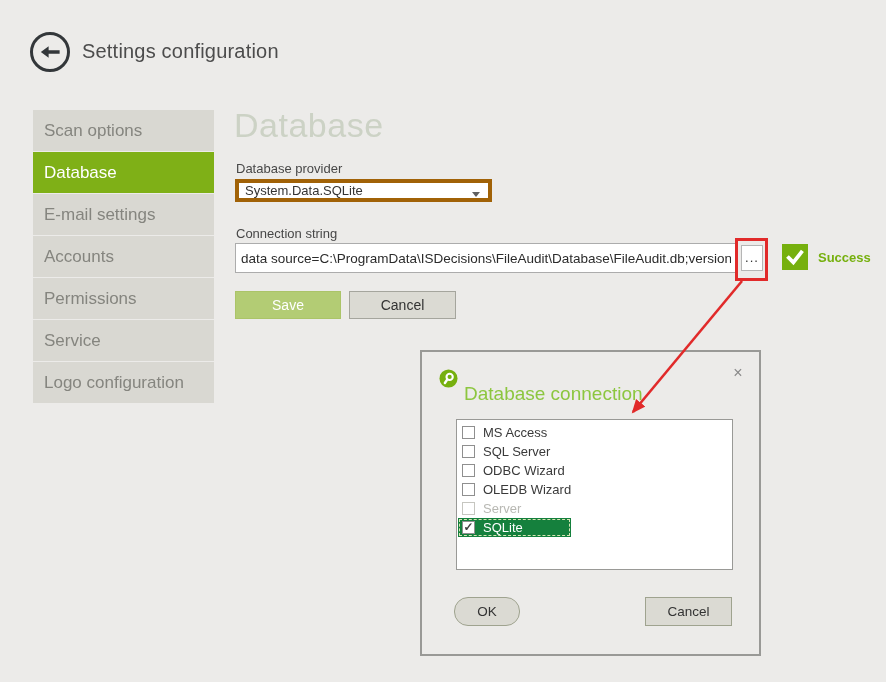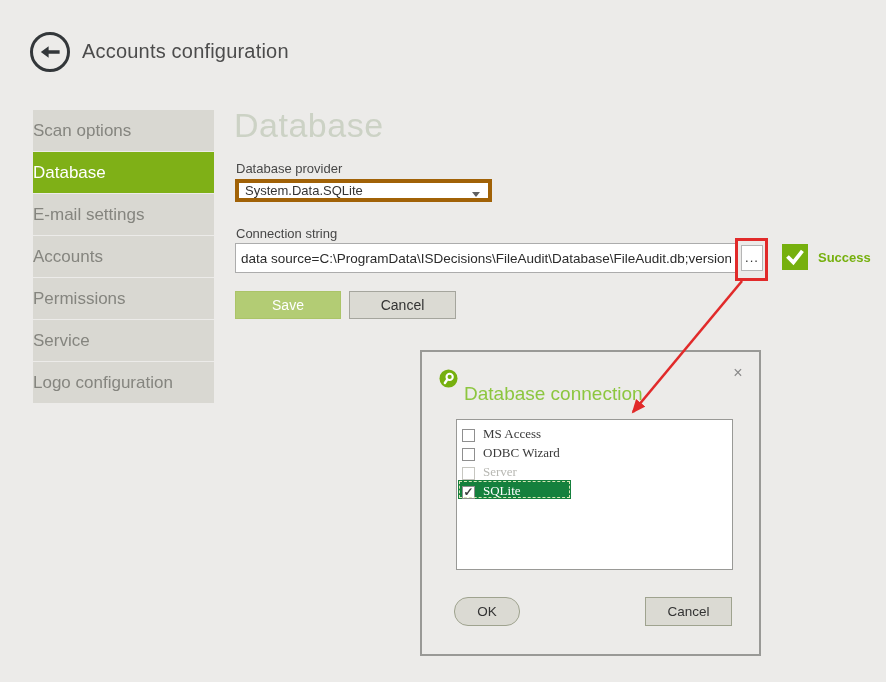--- a/index.html
+++ b/index.html
@@ -17,21 +17,21 @@
     display:flex; align-items:center; justify-content:center;
     cursor:pointer; background:transparent;
   }
   .page-title {
     position:absolute; left:82px; top:40px;
     font-size:20px; color:#4c4c4c; letter-spacing:0.2px;
   }
   
   .sidebar { position:absolute; left:33px; top:110px; width:181px; }
   .side-item {
-    height:41px; line-height:41px; margin-bottom:1px; 
+    height:41px; line-height:41px; margin-bottom:1px; padding-left:11px;
     background:#d9d8d2; color:#85857f; font-size:17px; cursor:pointer;
     white-space:nowrap; overflow:hidden;
   }
   .side-item.selected { background:#7fb017; color:#ffffff; }
   
   .main-heading {
     position:absolute; left:234px; top:106px;
     font-size:34px; color:#ccd2c5; letter-spacing:0.5px;
   }
   .field-label { position:absolute; font-size:13px; color:#474747; }
@@ -90,22 +90,22 @@
   }
   .dlg-close {
     position:absolute; right:13px; top:13px; width:16px; height:16px;
     color:#8a8a8a; font-size:16px; line-height:15px; text-align:center; cursor:pointer;
   }
   .provider-list {
     position:absolute; left:34px; top:67px; width:277px; height:151px;
     background:#ffffff; border:1px solid #999996; padding:3px 1px; overflow:hidden;
   }
   .opt-row {
-    display:flex; align-items:flex-end; height:19px; padding-left:4px;
-    font-size:13px; color:#3a3a3a; cursor:pointer; width:100%;font-family:Liberation Serif, serif;
+    display:flex; align-items:center; height:19px; padding-left:4px;
+    font-size:13px; color:#3a3a3a; cursor:pointer; width:100%;
   }
   .opt-row .cb {
     width:13px; height:13px; background:#fff; border:1px solid #8f8f8f;
     margin-right:8px; flex:0 0 auto; font-size:12px; line-height:11px;
     text-align:center; color:#3d3d3d; font-weight:bold;
   }
   .opt-row.checked .cb::before { content:"\2713"; }
   .opt-row.disabled { color:#b8b8b3; }
   .opt-row.disabled .cb { border-color:#c6c6c0; }
   .opt-row.selected {
@@ -128,21 +128,21 @@
 
 <div class="stage">
 
   <div class="back-btn">
     <span style="display:flex;">
       <svg width="22" height="22" viewBox="0 0 24 24">
           <path d="M22.5 10.2 H10.5 V5.6 L2 12 l8.5 6.4 v-4.6 h12 z" fill="#33373a"></path>
         </svg>
     </span>
   </div>
-  <div class="page-title">Accounts configuration</div>
+  <div class="page-title">Settings configuration</div>
 
   <div class="sidebar">
     <div class="side-item">Scan options</div>
     <div class="side-item selected">Database</div>
     <div class="side-item">E-mail settings</div>
     <div class="side-item">Accounts</div>
     <div class="side-item">Permissions</div>
     <div class="side-item">Service</div>
     <div class="side-item">Logo configuration</div>
   </div>
@@ -181,21 +181,29 @@
     <div class="dlg-title">Database connection</div>
     <div class="dlg-close">×</div>
 
     <div class="provider-list">
       <div class="opt-row">
         <span class="cb"></span>
         <span>MS Access</span>
       </div>
       <div class="opt-row">
         <span class="cb"></span>
+        <span>SQL Server</span>
+      </div>
+      <div class="opt-row">
+        <span class="cb"></span>
         <span>ODBC Wizard</span>
+      </div>
+      <div class="opt-row">
+        <span class="cb"></span>
+        <span>OLEDB Wizard</span>
       </div>
       <div class="opt-row disabled">
         <span class="cb"></span>
         <span>Server</span>
       </div>
       <div class="opt-row checked selected">
         <span class="cb"></span>
         <span>SQLite</span>
       </div>
     </div>

